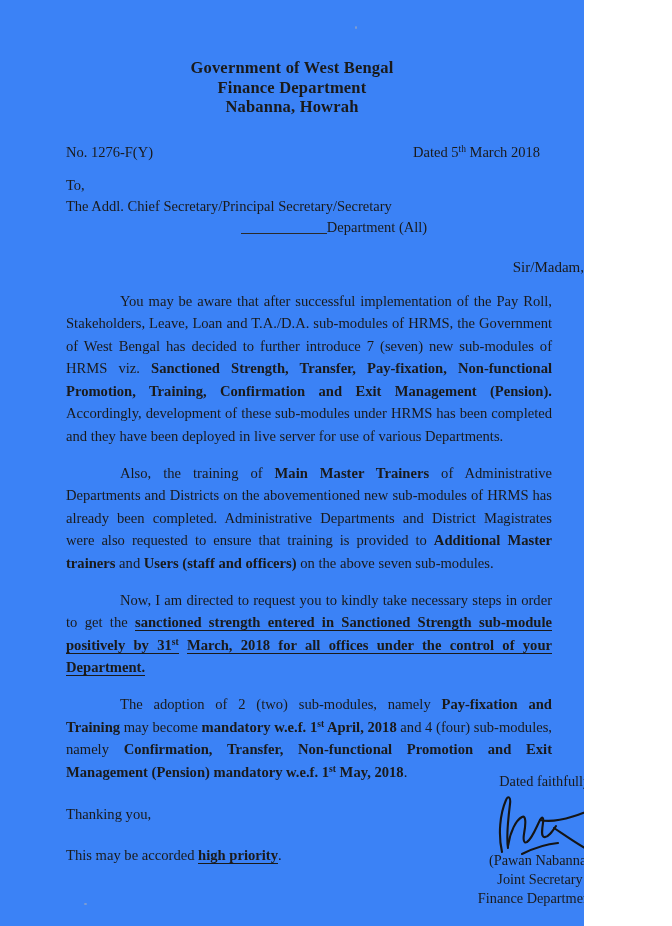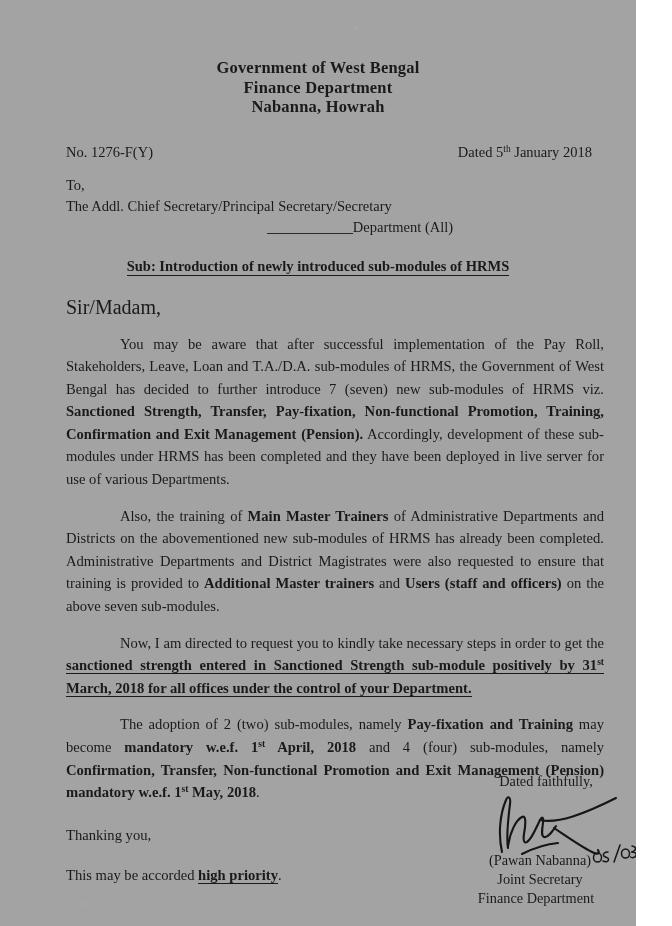--- a/index.html
+++ b/index.html
@@ -6,23 +6,23 @@
     margin: 0;
     padding: 0;
     background: #ffffff;
   }
   body {
     font-family: "Liberation Serif", serif;
     color: #1a1a1a;
   }
   #page {
     position: relative;
-    width: 636px;
+    width: 584px;
     height: 926px;
-    background: #a3a3a3;
+    background: #3b82f6;
     overflow: hidden;
   }
   
   .speck {
     position: absolute;
     background: #b9b4b0;
     border-radius: 50%;
     opacity: .55;
   }
   .letterhead {
@@ -65,21 +65,22 @@
     font-size: 14.5px;
     font-weight: bold;
   }
   .subject span {
     border-bottom: 1.3px solid #1a1a1a;
     padding-bottom: 1px;
   }
 
   .salute {
     margin: 21px 0 0 66px;
-    font-size: 20px;
+    font-size: 15px;
+    text-align: right;
   }
 
   .body-wrap { margin: 0 32px 0 66px; }
 
   p.para {
     text-align: justify;
     text-justify: inter-word;
     font-size: 14.6px;
     line-height: 22.6px;
     margin: 14px 0 0 0;
@@ -142,32 +143,29 @@
   <div class="speck" style="left:96px; top:856px; width:2px; height:2px; opacity:.3;"></div>
 
   <div class="letterhead">
     <div>Government of West Bengal</div>
     <div>Finance Department</div>
     <div>Nabanna, Howrah</div>
   </div>
 
   <div class="refline">
     <span class="no">No. 1276-F(Y)</span>
-    <span class="dated"><span>Dated 5</span><sup>th</sup><span> January 2018</span></span>
+    <span class="dated"><span>Dated 5</span><sup>th</sup><span> March 2018</span></span>
   </div>
 
   <div class="addr">
     <div>To,</div>
     <div>The Addl. Chief Secretary/Principal Secretary/Secretary</div>
     <div class="addr-line3"><span class="blank"></span><span>Department (All)</span></div>
   </div>
 
-  <div class="subject">
-    <span>Sub: Introduction of newly introduced sub-modules of HRMS</span>
-  </div>
 
   <div class="salute">Sir/Madam,</div>
 
   <div class="body-wrap">
 
     <p class="para"><span>You may be aware that after successful implementation of the Pay Roll, Stakeholders, Leave, Loan and T.A./D.A. sub-modules of HRMS, the Government of West Bengal has decided to further introduce 7 (seven) new sub-modules of HRMS viz. </span><b>Sanctioned Strength, Transfer, Pay-fixation, Non-functional Promotion, Training, Confirmation and Exit Management (Pension).</b><span> Accordingly, development of these sub-modules under HRMS has been completed and they have been deployed in live server for use of various Departments.</span></p>
 
     <p class="para"><span>Also, the training of </span><b>Main Master Trainers</b><span> of Administrative Departments and Districts on the abovementioned new sub-modules of HRMS has already been completed. Administrative Departments and District Magistrates were also requested to ensure that training is provided to </span><b>Additional Master trainers</b><span> and </span><b>Users (staff and officers)</b><span> on the above seven sub-modules.</span></p>
 
     <p class="para"><span>Now, I am directed to request you to kindly take necessary steps in order to get the </span><span class="ul-seg"><span>sanctioned strength entered in Sanctioned Strength sub-module positively by 31</span><sup>st</sup></span> <span class="ul-seg">March, 2018 for all offices under the control of your Department.</span></p>

